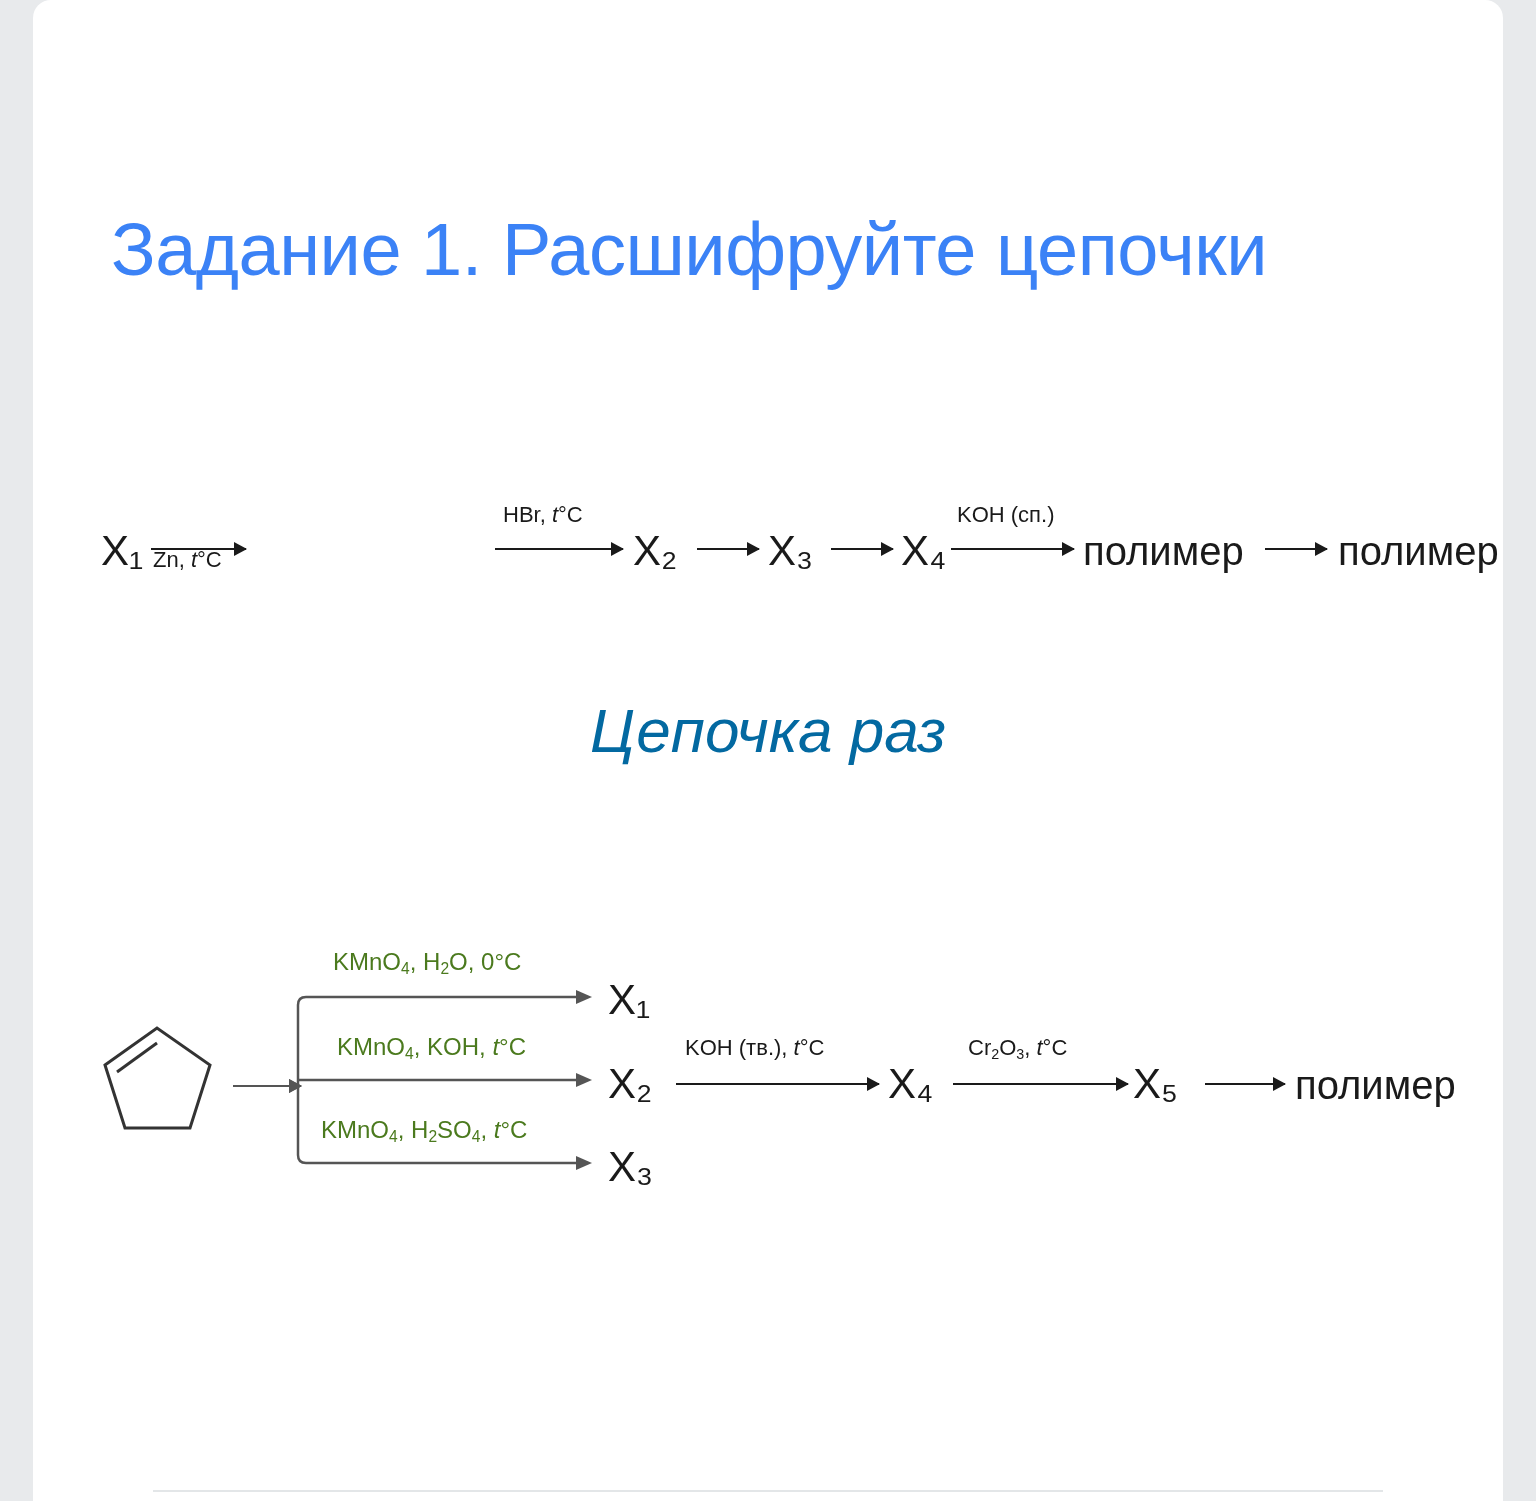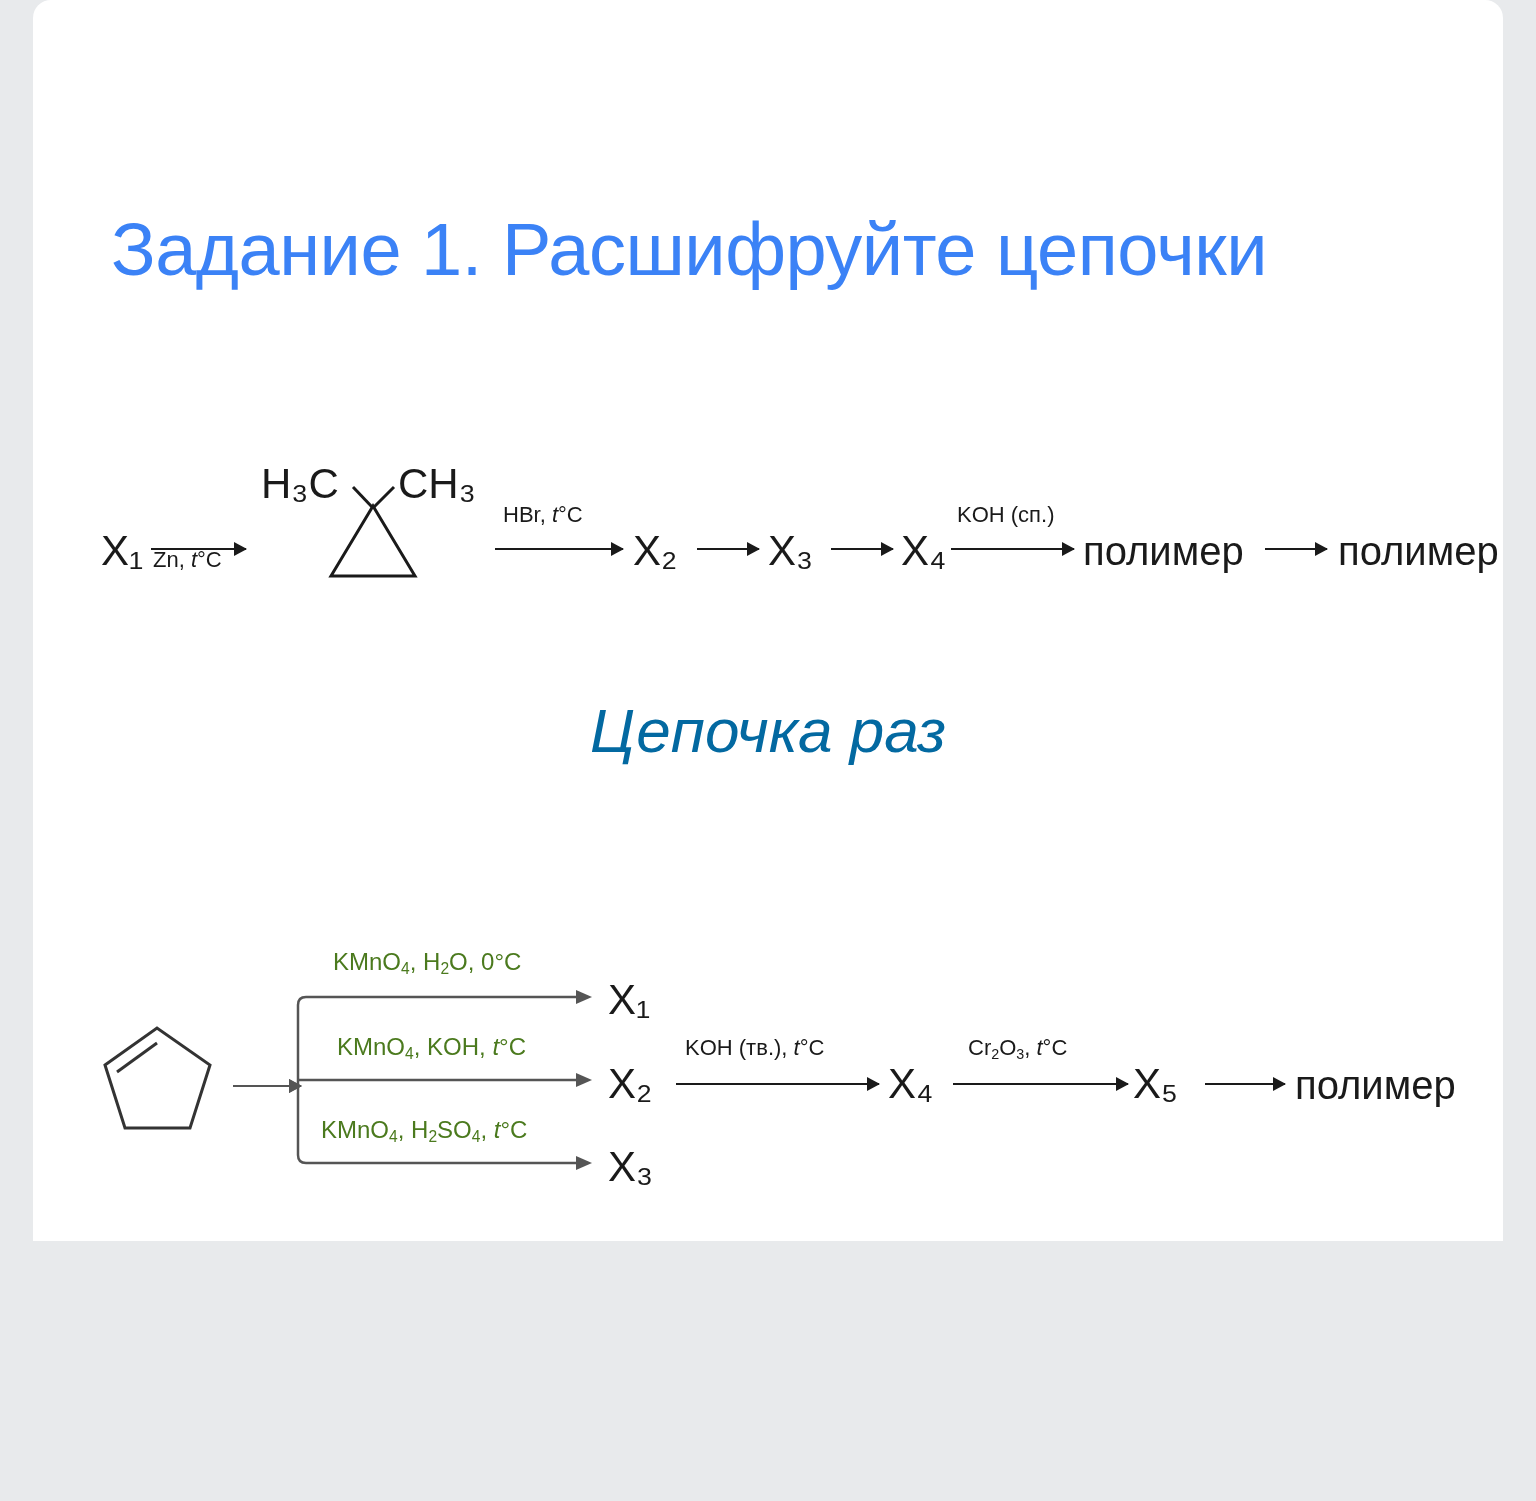--- a/index.html
+++ b/index.html
@@ -11,21 +11,21 @@
     width: 1536px;
     height: 1501px;
     font-family: "Liberation Sans", sans-serif;
     overflow: hidden;
   }
   .page {
     position: absolute;
     left: 33px;
     top: 0;
     width: 1470px;
-    height: 1241px;
+    height: 1501px;
     background: #ffffff;
     border-radius: 18px 18px 0 0;
     box-sizing: border-box;
     overflow: hidden;
   }
   .title {
     position: absolute;
     left: 78px;
     top: 150px;
     width: 1200px;
@@ -126,31 +126,20 @@
 
   <h1 class="title">Задание 1. Расшифруйте цепочки</h1>
 
   <div class="chain1 chem">
 
     <div class="lbl" style="position:absolute; left:68px; top:535px; top:0; transform:translateY(72px);">X₁</div>
 
     <div class="cond" style="left:120px; top:60px;margin-top:32px;">Zn, <i>t</i>°C</div>
     <div class="arrow" style="left:118px; top:93px; width:95px;"></div>
 
-    <div class="structure" style="left:228px; top:5px; width:225px; height:130px;">
-      <div class="lbl" style="position:absolute; left:0px; top:0px;">H₃C</div>
-      <div class="lbl" style="position:absolute; left:137px; top:0px;">CH₃</div>
-      <svg width="225" height="130" style="position:absolute; left:0; top:0;" viewBox="0 0 225 130">
-
-        <line x1="92" y1="27" x2="112" y2="48" stroke="#1a1a1a" stroke-width="3"></line>
-        <line x1="133" y1="27" x2="112" y2="48" stroke="#1a1a1a" stroke-width="3"></line>
-
-        <polygon points="112,46 70,116 154,116" fill="none" stroke="#1a1a1a" stroke-width="3"></polygon>
-      </svg>
-    </div>
 
     <div class="cond" style="left:470px; top:47px;">HBr, <i>t</i>°C</div>
     <div class="arrow" style="left:462px; top:93px; width:128px;"></div>
 
     <div class="lbl" style="position:absolute; left:600px; top:72px;">X₂</div>
 
     <div class="arrow" style="left:664px; top:93px; width:62px;"></div>
 
     <div class="lbl" style="position:absolute; left:735px; top:72px;">X₃</div>
 

